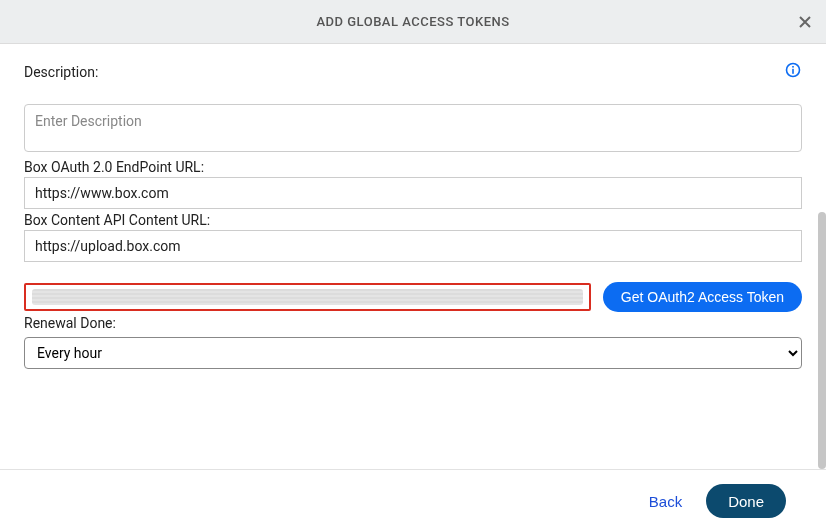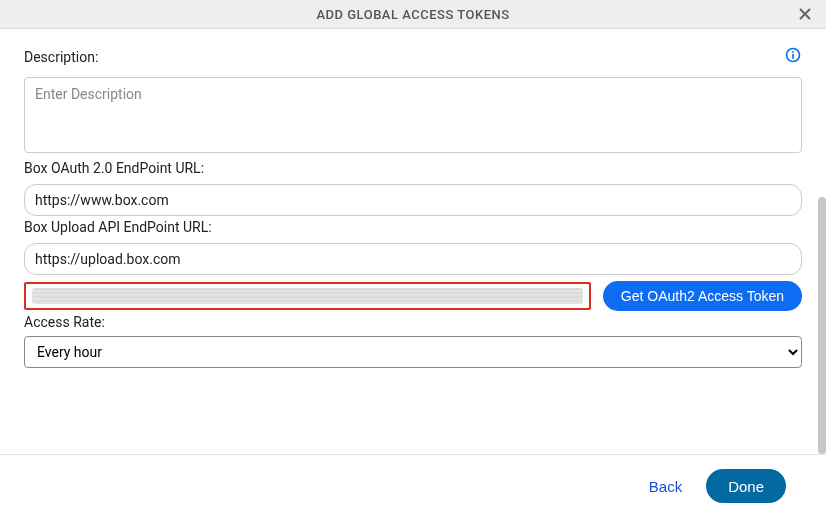--- a/index.html
+++ b/index.html
@@ -5,21 +5,21 @@
   * { box-sizing: border-box; }
   html, body {
     margin: 0; padding: 0;
     width: 826px; height: 518px;
     font-family: -apple-system, BlinkMacSystemFont, "Segoe UI", Roboto, Arial, sans-serif;
     background: #fff;
     overflow: hidden;
     position: relative;
   }
   .header {
-    height: 29px;
+    height: 44px;
     background: #eceeef;
     display: flex;
     align-items: center;
     justify-content: center;
     position: relative;
     border-bottom: 1px solid #dcdcdc;
   }
   .header-title {
     font-size: 13px;
     color: #555;
@@ -62,46 +62,46 @@
   .label:first-child { margin-top: 4px; }
   .info-icon {
     color: #0c6cf2;
     width: 18px; height: 18px;
     display: inline-flex; align-items: center; justify-content: center;
     cursor: pointer;
   }
   .info-icon svg { width: 16px; height: 16px; }
   textarea.desc {
     width: 100%;
-    height: 76px;
-    margin-top: 12px;
+    height: 48px;
+    margin-top: 24px;
     resize: none;
     border: 1px solid #ccc;
     border-radius: 4px;
     padding: 8px 10px;
     font-size: 14px;
     font-family: inherit;
   }
   textarea.desc::placeholder { color: #888; }
   input.text {
     width: 100%;
     height: 32px;
-    margin-top: 8px;
+    margin-top: 2px;
     border: 1px solid #ccc;
-    border-radius: 12px;
+    border-radius: 0;
     padding: 4px 10px;
     font-size: 14px;
     font-family: inherit;
     color: #222;
   }
   .token-row {
     display: flex;
     gap: 12px;
     align-items: center;
-    margin-top: 6px;
+    margin-top: 20px;
   }
   .token-box {
     flex: 1;
     height: 28px;
     border: 2px solid #d92d20;
     border-radius: 2px;
     background: #fff;
     position: relative;
     overflow: hidden;
   }
@@ -155,21 +155,21 @@
   }
   .btn-back {
     background: none;
     border: none;
     font-size: 15px;
     color: #1d4ed8;
     cursor: pointer;
     padding: 6px 4px;
   }
   .btn-done {
-    background: #0369a1;
+    background: #0c4a6e;
     color: #fff;
     border: none;
     border-radius: 18px;
     height: 34px;
     padding: 0 22px;
     font-size: 15px;
     cursor: pointer;
   }
 </style>
 </head>
@@ -195,32 +195,32 @@
             <rect x="7.2" y="6.8" width="1.6" height="5" fill="#0c6cf2"></rect>
             <rect x="7.2" y="4" width="1.6" height="1.6" fill="#0c6cf2"></rect>
           </svg>
       </span>
     </div>
     <textarea class="desc" placeholder="Enter Description" style=""></textarea>
 
     <span class="label">Box OAuth 2.0 EndPoint URL:</span>
     <input class="text" type="text" value="https://www.box.com" style="">
 
-    <span class="label">Box Upload API EndPoint URL:</span>
+    <span class="label">Box Content API Content URL:</span>
 
     <input class="text" type="text" value="https://upload.box.com" style="">
 
     <div class="token-row">
       <div class="token-box">
         <div class="token-blur"></div>
       </div>
       <button class="btn-primary">Get OAuth2 Access Token</button>
     </div>
 
-    <span class="label">Access Rate:</span>
+    <span class="label">Renewal Done:</span>
     <select class="renewal">
       <option>Every hour</option>
     </select>
 
   </div>
 
   <div class="scroll-indicator"></div>
 </div>
 
 <div class="footer">

